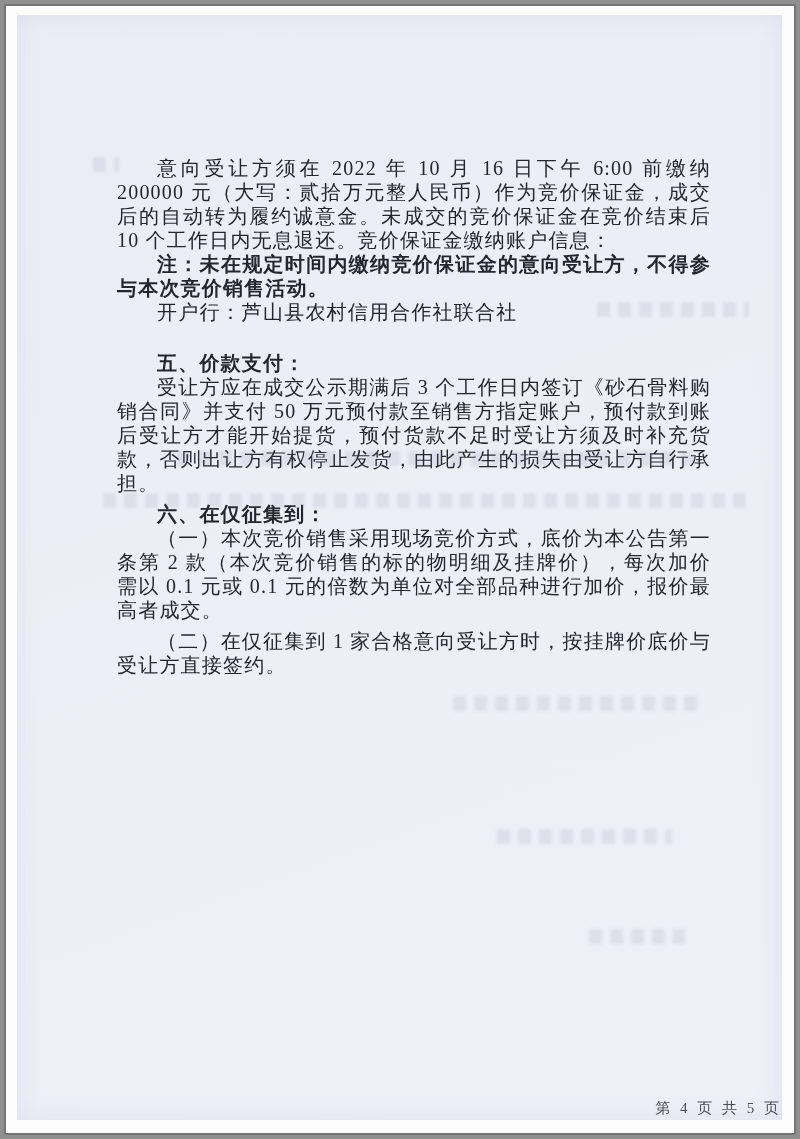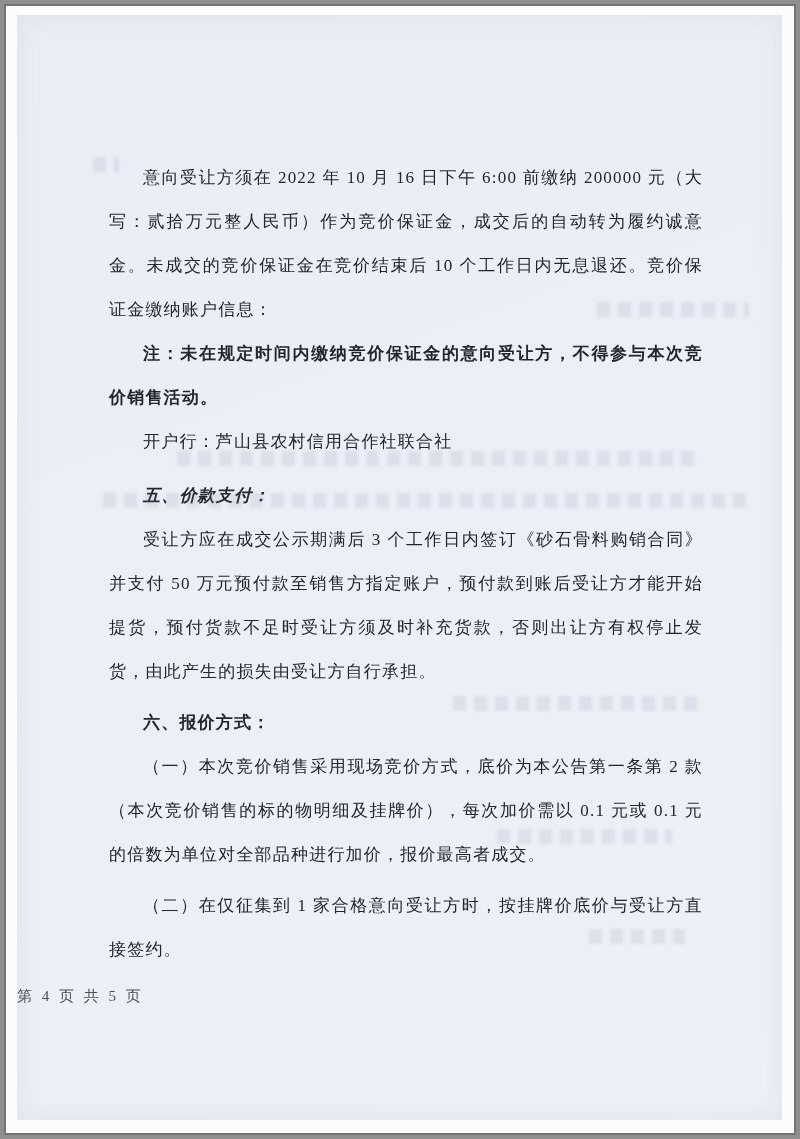--- a/index.html
+++ b/index.html
@@ -15,32 +15,32 @@
     background: #fcfcfd;
     border: 2px solid #757575;
   }
   
   .paper {
     position: absolute; left: 11px; top: 9px; right: 12px; bottom: 13px;
     background: linear-gradient(160deg, #ebedf6 0%, #edeff7 55%, #eef0f8 100%);
     box-shadow: inset 0 0 24px rgba(150,155,175,0.16);
   }
   .content {
-    position: absolute; left: 92px; top: 141px; width: 594px;
-    font-size: 17px; line-height: 44px; letter-spacing: 1.2px;
+    position: absolute; left: 100px; top: 141px; width: 594px;
+    font-size: 20px; line-height: 24px; letter-spacing: 1.2px;
     color: #24262e; text-align: justify;
   }
   .para { margin: 0; text-indent: 2em; }
   .note    { font-weight: bold; }
   .heading { font-weight: bold; }
-  .gap-lg  { margin-top: 10px; font-style: italic; }
+  .gap-lg  { margin-top: 27px; }
   .gap-sm  { margin-top: 7px; }
   .footer {
-    position: absolute; left: 0; right: 0; top: 972px;
-    text-align: left; font-size: 15px; letter-spacing: 3px;
+    position: absolute; left: 0; right: 0; top: 1084px;
+    text-align: right; font-size: 15px; letter-spacing: 3px;
     color: #4c4e59;
   }
   
   .bleed {
     position: absolute; height: 15px;
     background: repeating-linear-gradient(90deg,
       rgba(118,126,152,0.28) 0 13px, rgba(118,126,152,0) 13px 21px);
     filter: blur(1.5px); opacity: 0.5;
     pointer-events: none;
   }
@@ -57,21 +57,21 @@
 
 <div class="scan-mat">
   <div class="paper">
 
     <div class="content">
         <p class="para">意向受让方须在 2022 年 10 月 16 日下午 6:00 前缴纳 200000 元（大写：贰拾万元整人民币）作为竞价保证金，成交后的自动转为履约诚意金。未成交的竞价保证金在竞价结束后 10 个工作日内无息退还。竞价保证金缴纳账户信息：</p>
         <p class="para note">注：未在规定时间内缴纳竞价保证金的意向受让方，不得参与本次竞价销售活动。</p>
         <p class="para">开户行：芦山县农村信用合作社联合社</p>
         <p class="para heading gap-lg">五、价款支付：</p>
         <p class="para">受让方应在成交公示期满后 3 个工作日内签订《砂石骨料购销合同》并支付 50 万元预付款至销售方指定账户，预付款到账后受让方才能开始提货，预付货款不足时受让方须及时补充货款，否则出让方有权停止发货，由此产生的损失由受让方自行承担。</p>
-        <p class="para heading gap-sm">六、报价方式：</p>
+        <p class="para heading gap-sm">六、在仅征集到：</p>
         <p class="para">（一）本次竞价销售采用现场竞价方式，底价为本公告第一条第 2 款（本次竞价销售的标的物明细及挂牌价），每次加价需以 0.1 元或 0.1 元的倍数为单位对全部品种进行加价，报价最高者成交。</p>
         <p class="para gap-sm">（二）在仅征集到 1 家合格意向受让方时，按挂牌价底价与受让方直接签约。</p>
       </div>
 
     <div class="footer">第 4 页 共 5 页</div>
 
     <div class="bleed b1"></div>
     <div class="bleed b2"></div>
     <div class="bleed b3"></div>
     <div class="bleed b4"></div>

